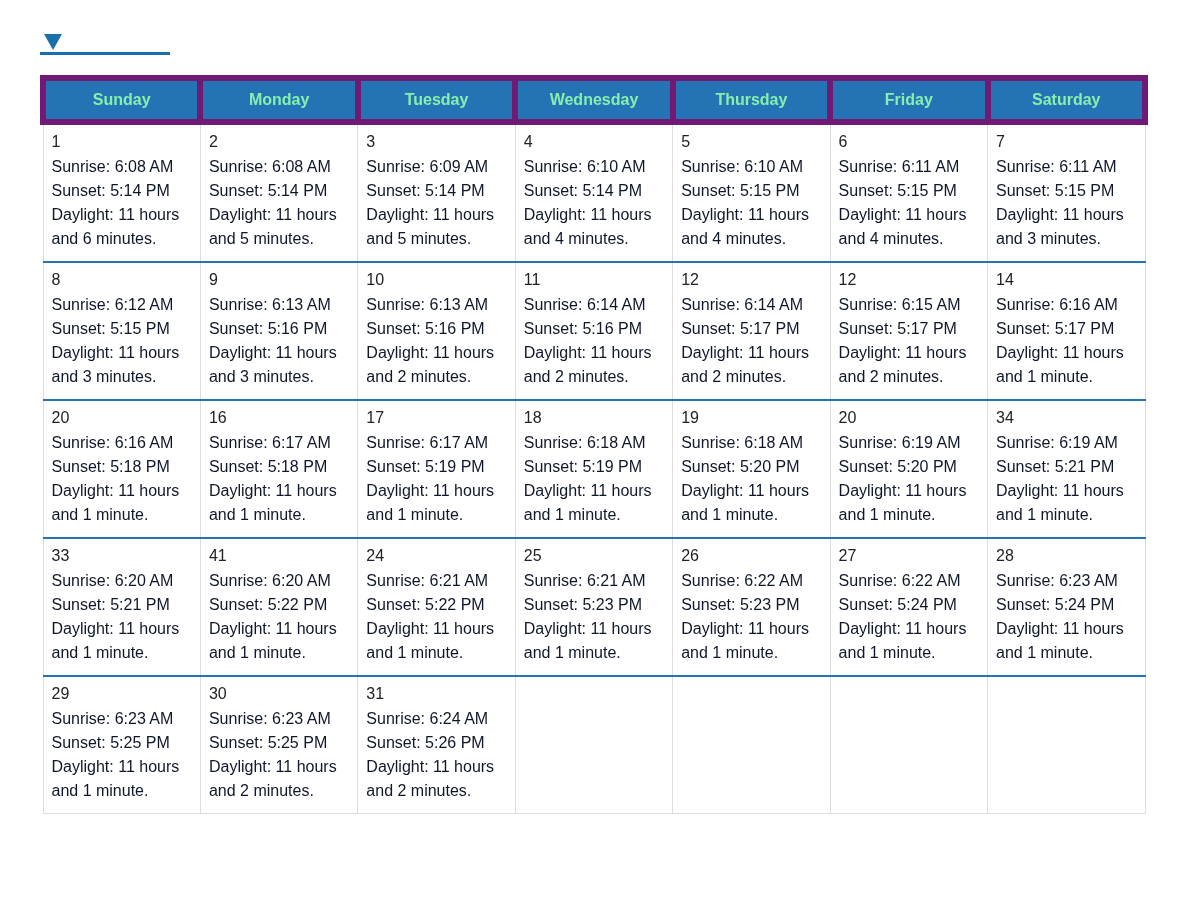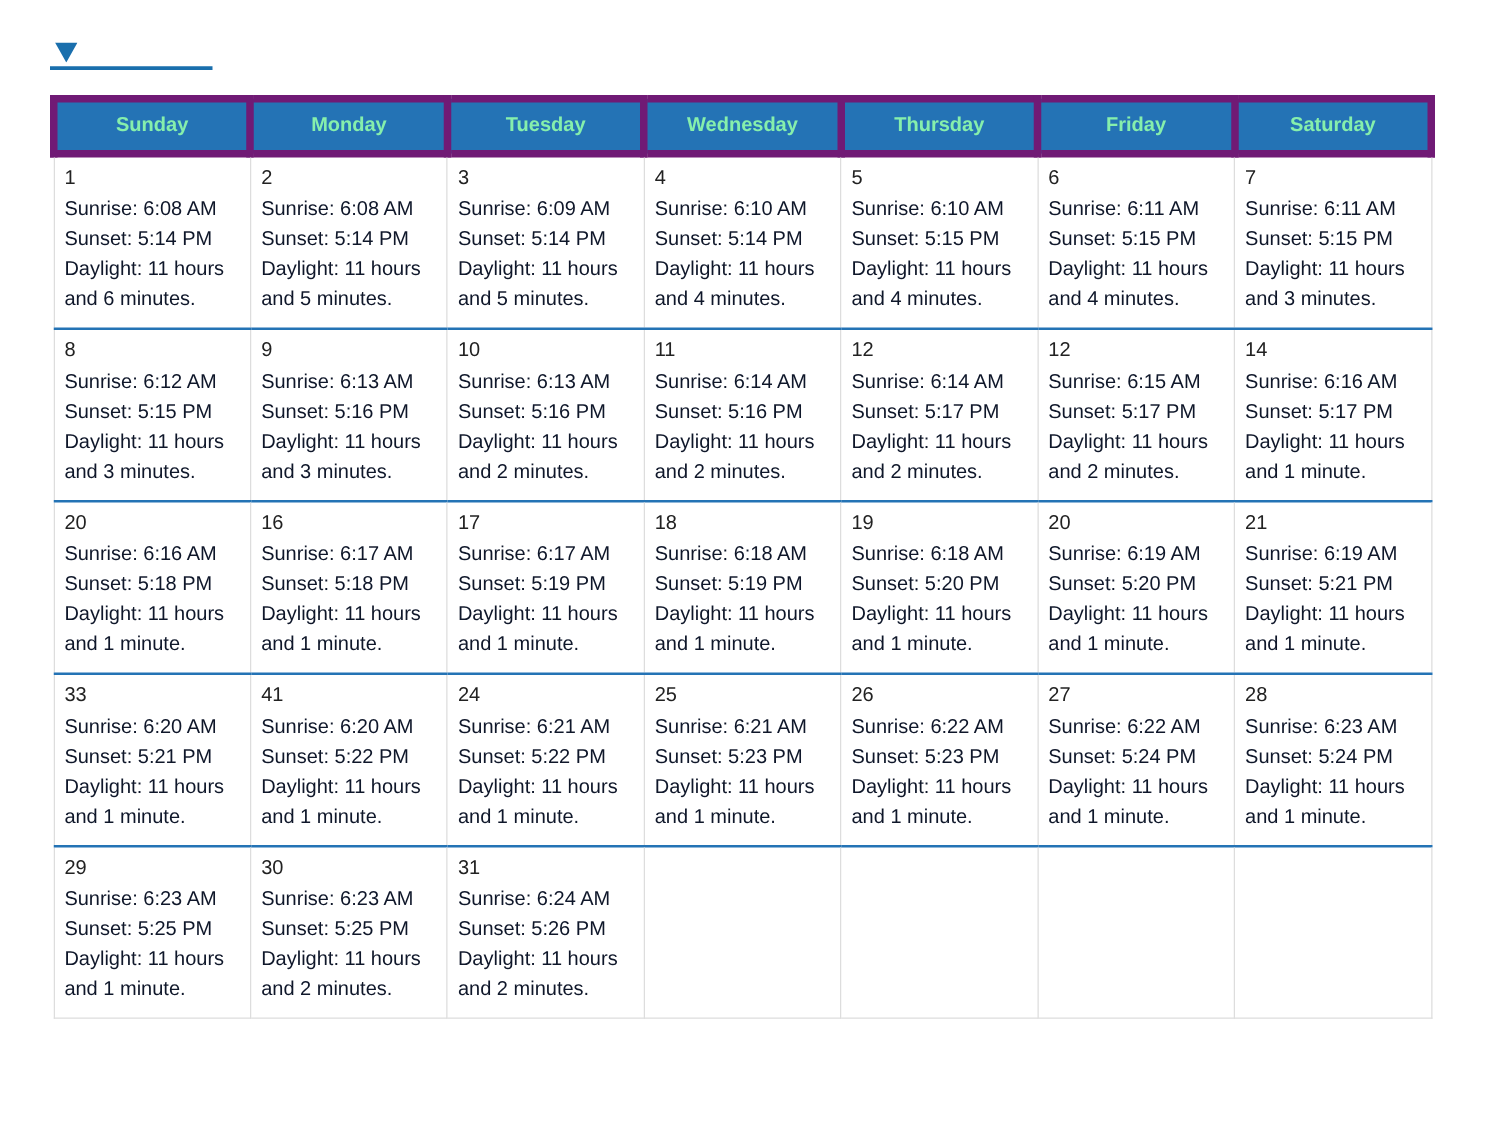--- a/index.html
+++ b/index.html
@@ -276,21 +276,21 @@
       </td>
         <td>
         <span class="day-num">20</span>
         <div class="day-info">
           Sunrise: 6:19 AM<br>
           Sunset: 5:20 PM<br>
           Daylight: 11 hours and 1 minute.
         </div>
       </td>
         <td>
-        <span class="day-num">21</span>
+        <span class="day-num">34</span>
         <div class="day-info">
           Sunrise: 6:19 AM<br>
           Sunset: 5:21 PM<br>
           Daylight: 11 hours and 1 minute.
         </div>
       </td>
       </tr>
       <tr>
         <td>
         <span class="day-num">33</span>

